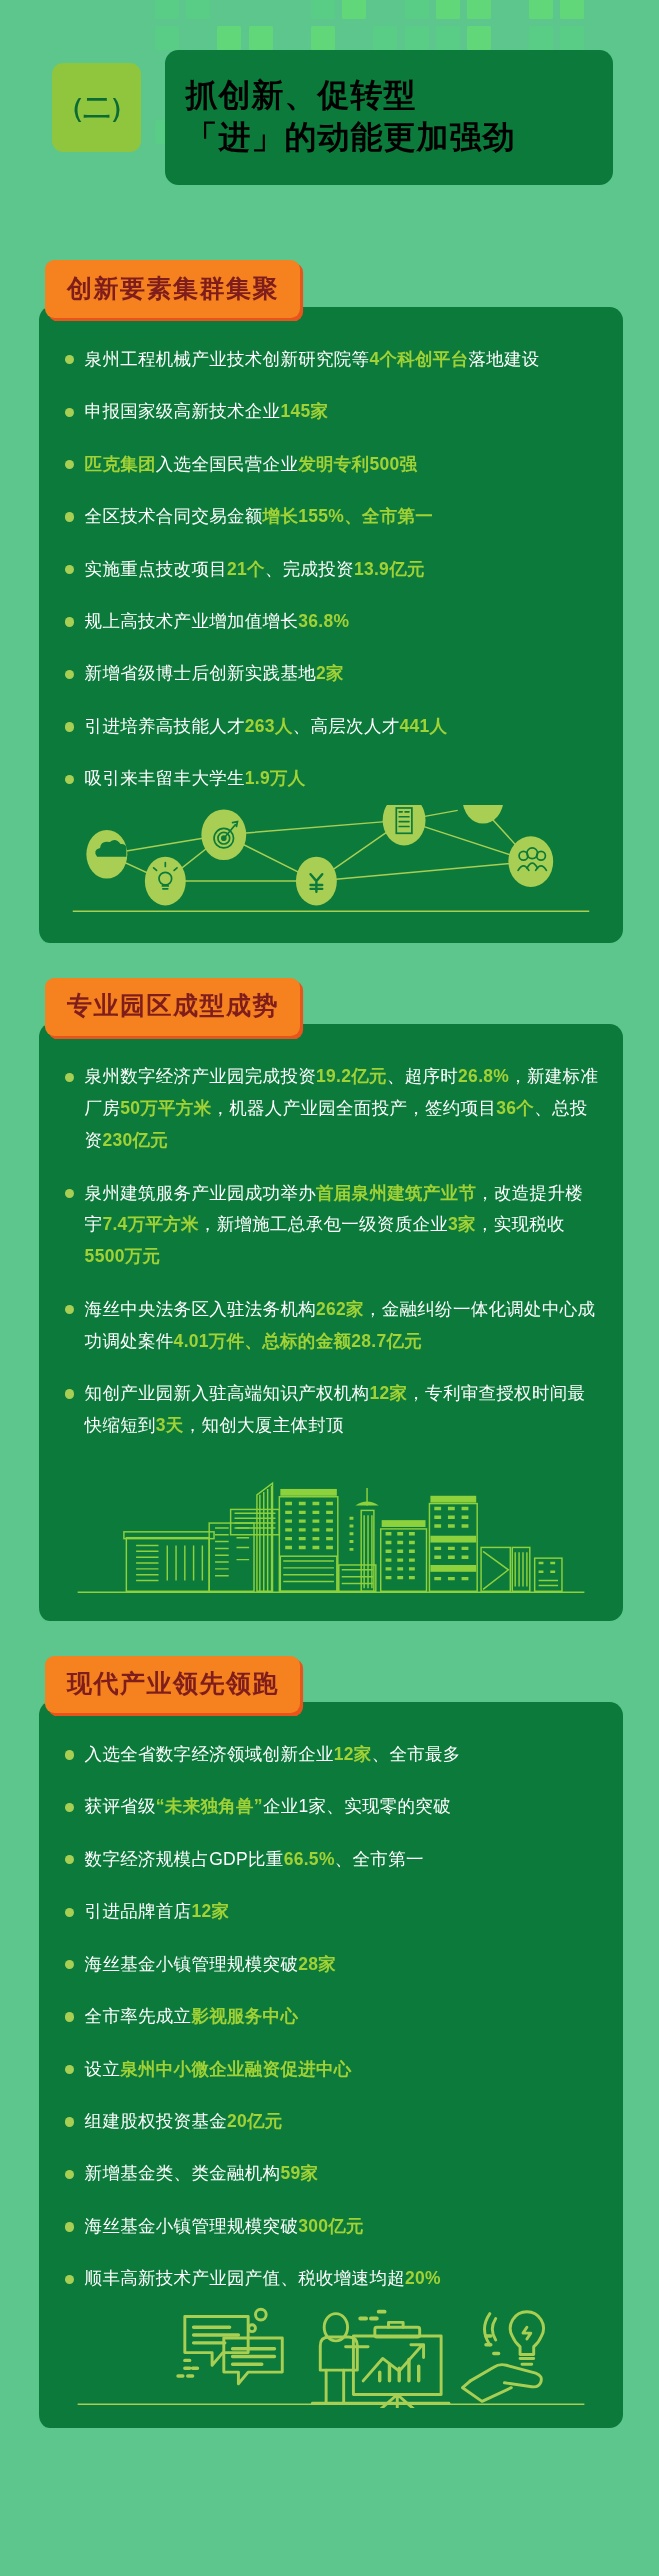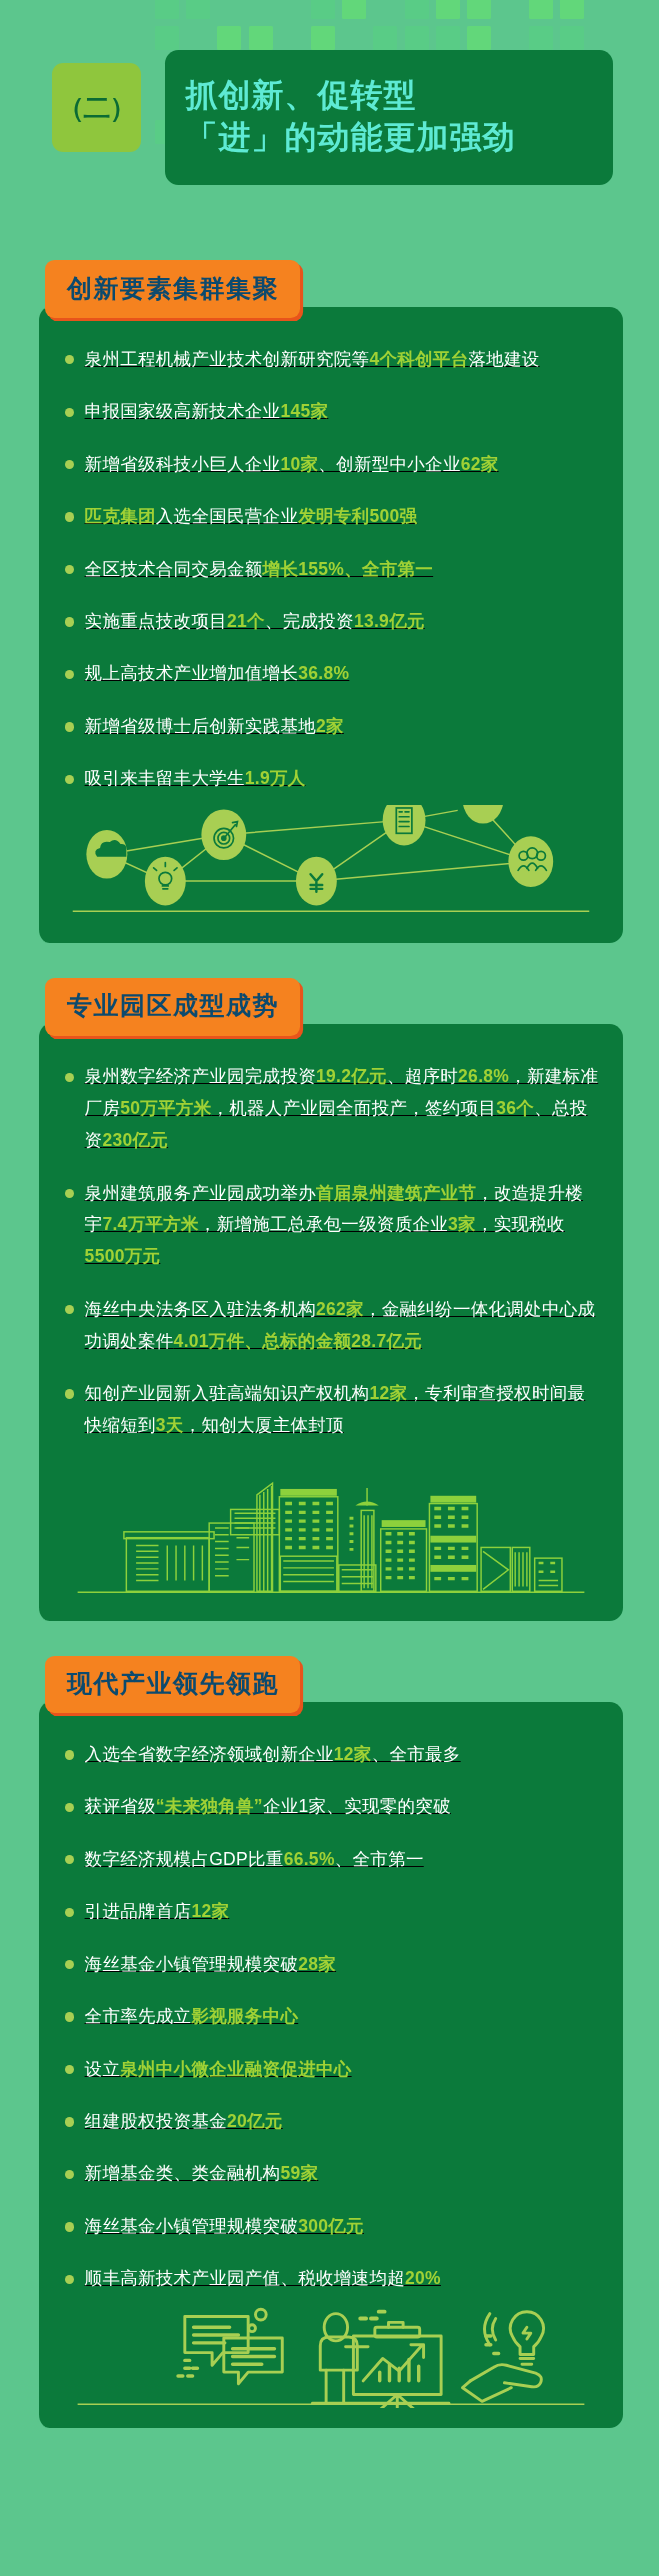--- a/index.html
+++ b/index.html
@@ -56,56 +56,56 @@
     border-radius: 11.3px;
     display: flex;
     align-items: center;
     justify-content: center;
     color: #0b6b34;
     font-size: 27px;
     font-weight: bold;
     letter-spacing: -1px;
   }
   .header-title-line {
-    color: #5eead4;
+    color: #000000;
     font-size: 32px;
     font-weight: bold;
     line-height: 1.32;
     letter-spacing: 1px;
     white-space: nowrap;
   }
 
   
   .section { position: relative; margin: 0 36px; padding-top: 35px; }
 
   .section-banner {
     position: relative;
     z-index: 3;
     display: inline-block;
     background: #f5821f;
-    color: #0c4a6e;
+    color: #7f1d1d;
     font-size: 25px;
     font-weight: bold;
     letter-spacing: 1.5px;
     padding: 11.3px 21.6px 13.4px 21.6px;
     border-radius: 9.3px;
     margin-left: 9.3px;
     box-shadow: 3.1px 3.1px 0 #e8541b;
   }
 
   .section-body {
     position: relative;
     margin-top: -11.3px;
     background: #0b7a3b;
     border-radius: 13.4px;
     padding: 37px 24px 20.6px 24px;
     border-left: 3.6px solid #5cc68d;
   }
 
-  .bullet-list { list-style: none; text-decoration: underline; }
+  .bullet-list { list-style: none; }
 
   .bullet {
     position: relative;
     padding-left: 21.6px;
     margin-bottom: 20.6px;
     color: #ffffff;
     font-size: 17.5px;
     line-height: 1.82;
     letter-spacing: 0.3px;
   }
@@ -375,26 +375,26 @@
     <div class="header-title-line">「进」的动能更加强劲</div>
   </div>
 
   <div class="spacer-sm"></div>
 
   <div id="sections-root">
       <div class="section"><div class="section-banner">创新要素集群集聚</div><div class="section-body">
           <ul class="bullet-list">
             <li class="bullet"><span>泉州工程机械产业技术创新研究院等</span><em>4个科创平台</em><span>落地建设</span></li>
             <li class="bullet"><span>申报国家级高新技术企业</span><em>145家</em></li>
-            <li class="bullet"><span>新增省级科技小巨人企业</span><em>10家</em><span>、创新型中小企业</span><em>62家</em></li>
             <li class="bullet"><em>匹克集团</em><span>入选全国民营企业</span><em>发明专利500强</em></li>
             <li class="bullet"><span>全区技术合同交易金额</span><em>增长155%、全市第一</em></li>
             <li class="bullet"><span>实施重点技改项目</span><em>21个</em><span>、完成投资</span><em>13.9亿元</em></li>
             <li class="bullet"><span>规上高技术产业增加值增长</span><em>36.8%</em></li>
             <li class="bullet"><span>新增省级博士后创新实践基地</span><em>2家</em></li>
+            <li class="bullet"><span>引进培养高技能人才</span><em>263人</em><span>、高层次人才</span><em>441人</em></li>
             <li class="bullet"><span>吸引来丰留丰大学生</span><em>1.9万人</em></li>
           </ul>
   <svg class="illus illus-network" viewBox="0 0 1100 230" preserveAspectRatio="xMidYMid meet">
     <g stroke="#a8cf53" stroke-width="3" fill="none">
       <path d="M90 95 L330 55 M330 55 L700 25 M90 95 L210 150 M210 150 L330 55 M330 55 L520 150 M700 25 L520 150 M700 25 L960 110 M520 150 L960 110 M210 150 L520 150 M700 25 L810 5 M960 110 L860 0"></path>
     </g>
     <g fill="#a8cf53">
       <ellipse cx="90" cy="95" rx="42" ry="50"></ellipse>
       <ellipse cx="210" cy="150" rx="42" ry="50"></ellipse>
       <ellipse cx="330" cy="55" rx="46" ry="52"></ellipse>

